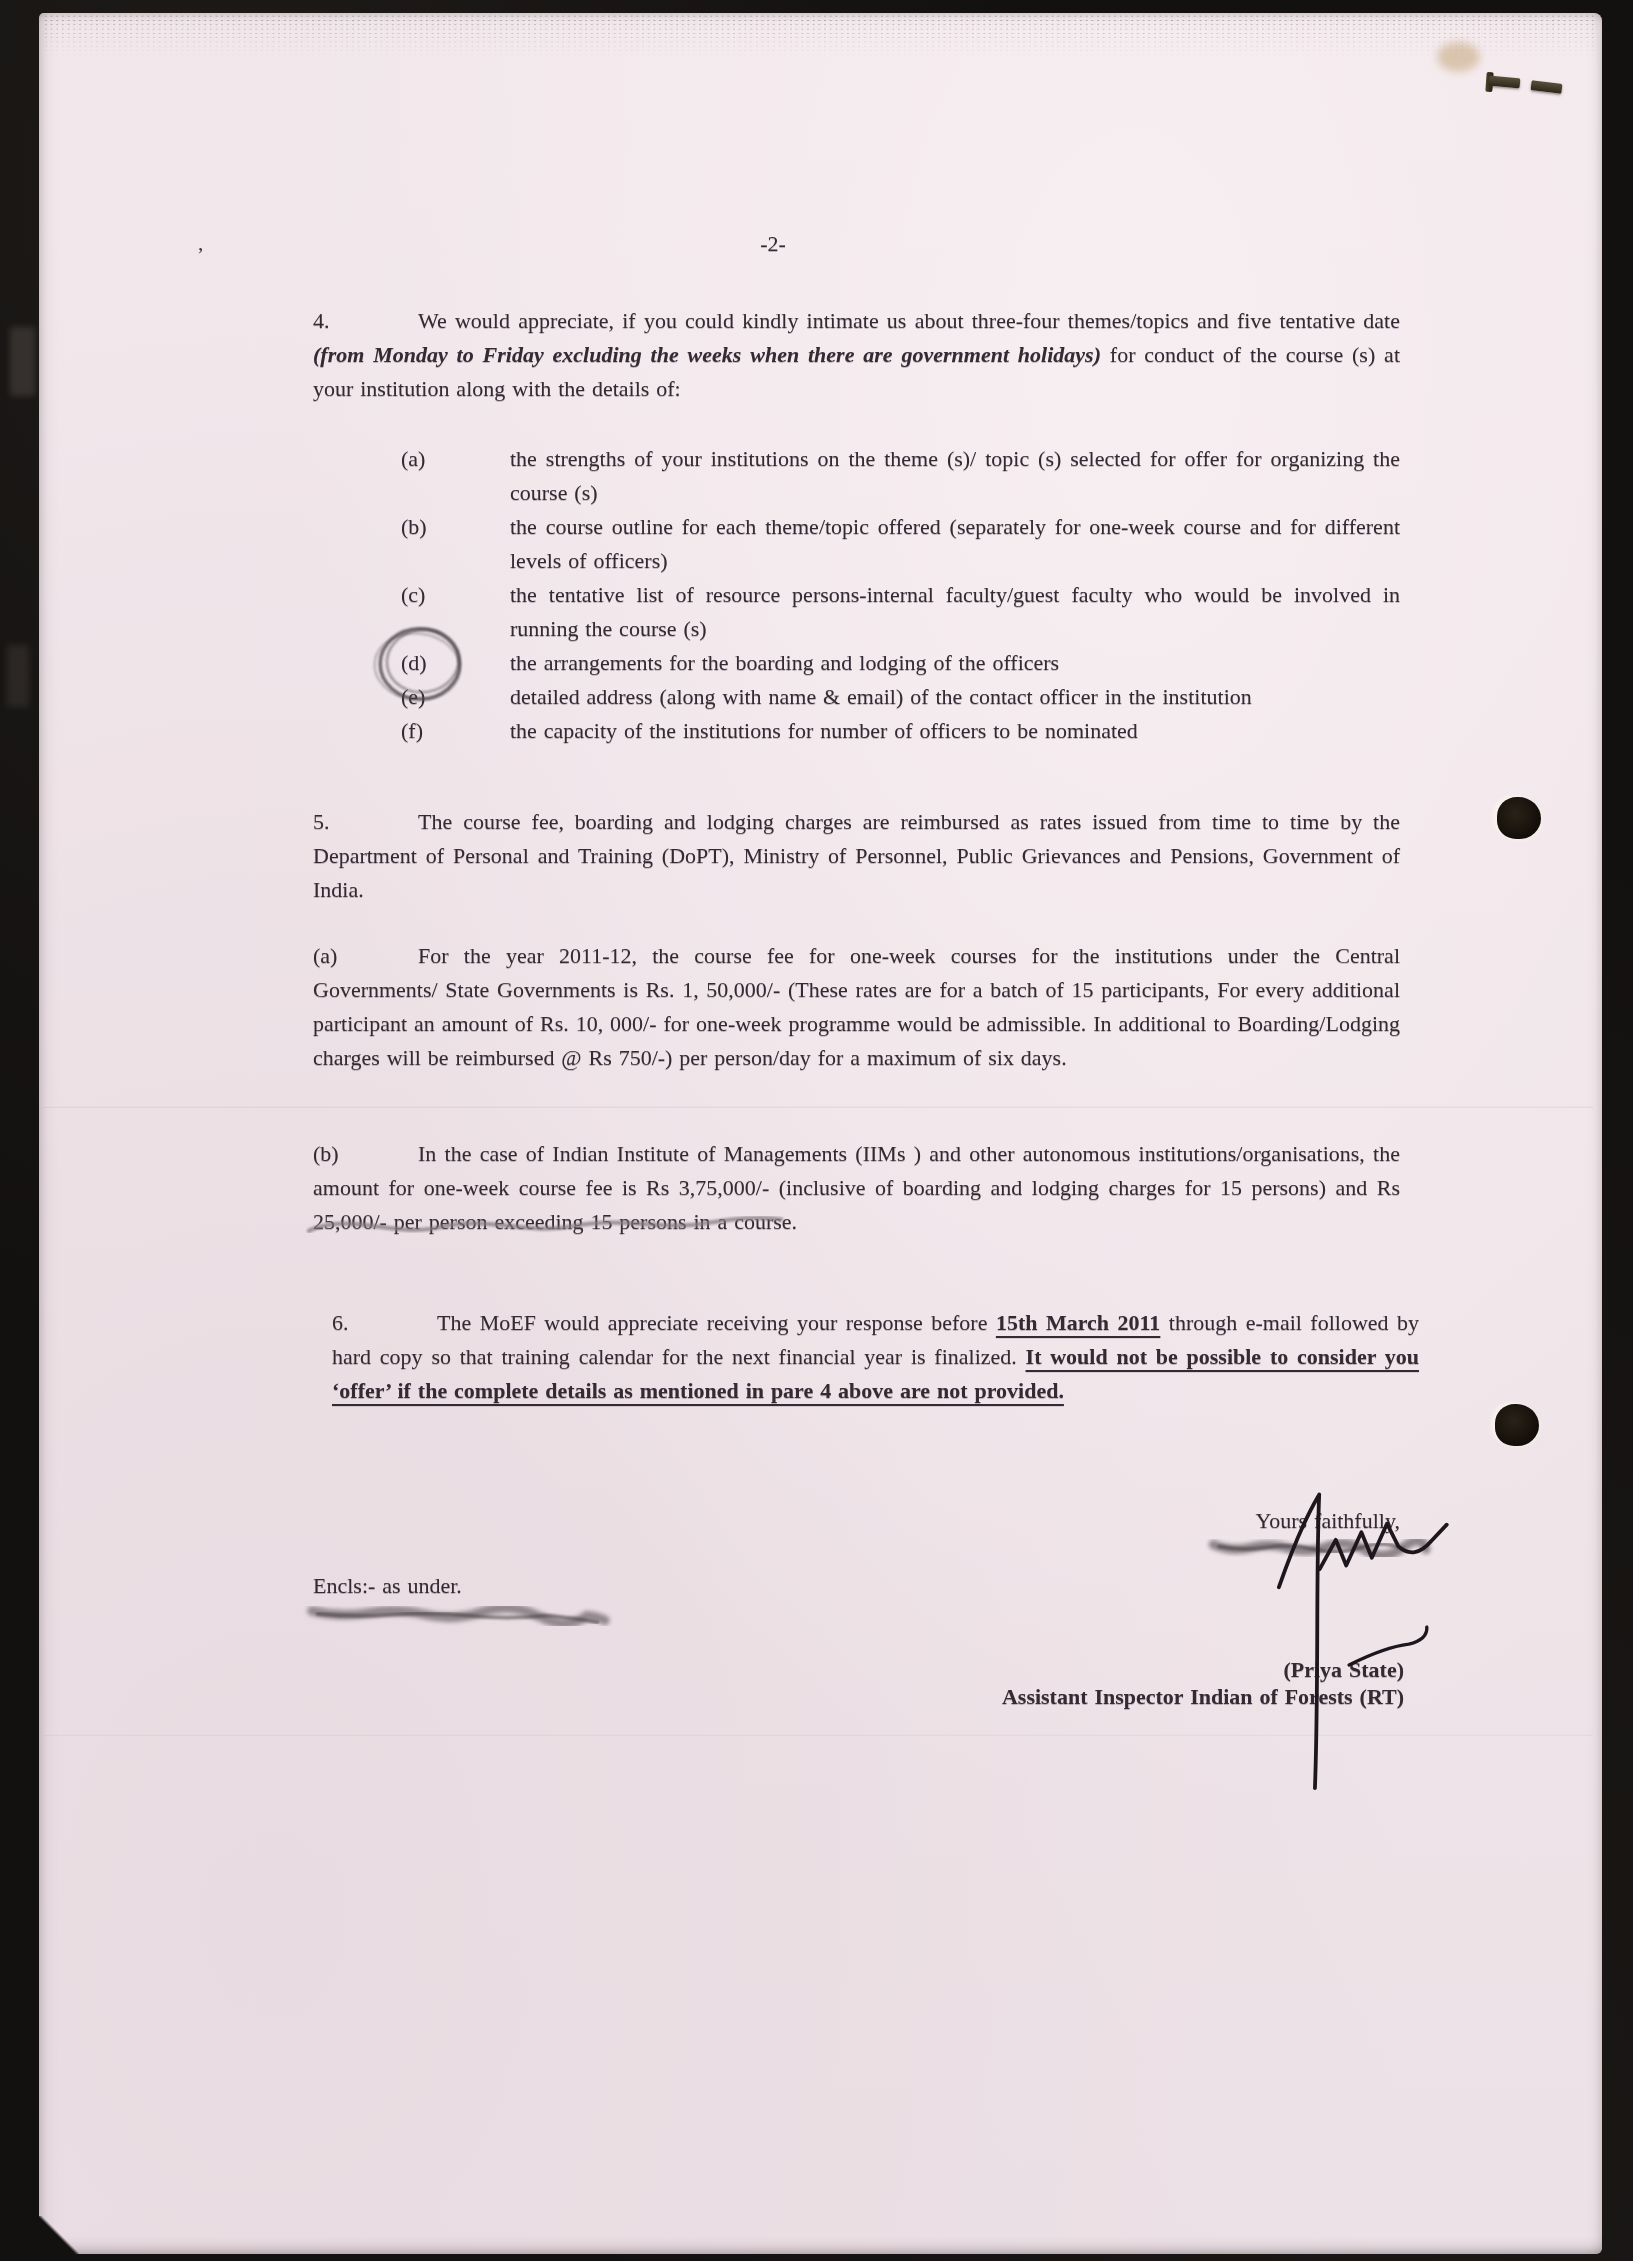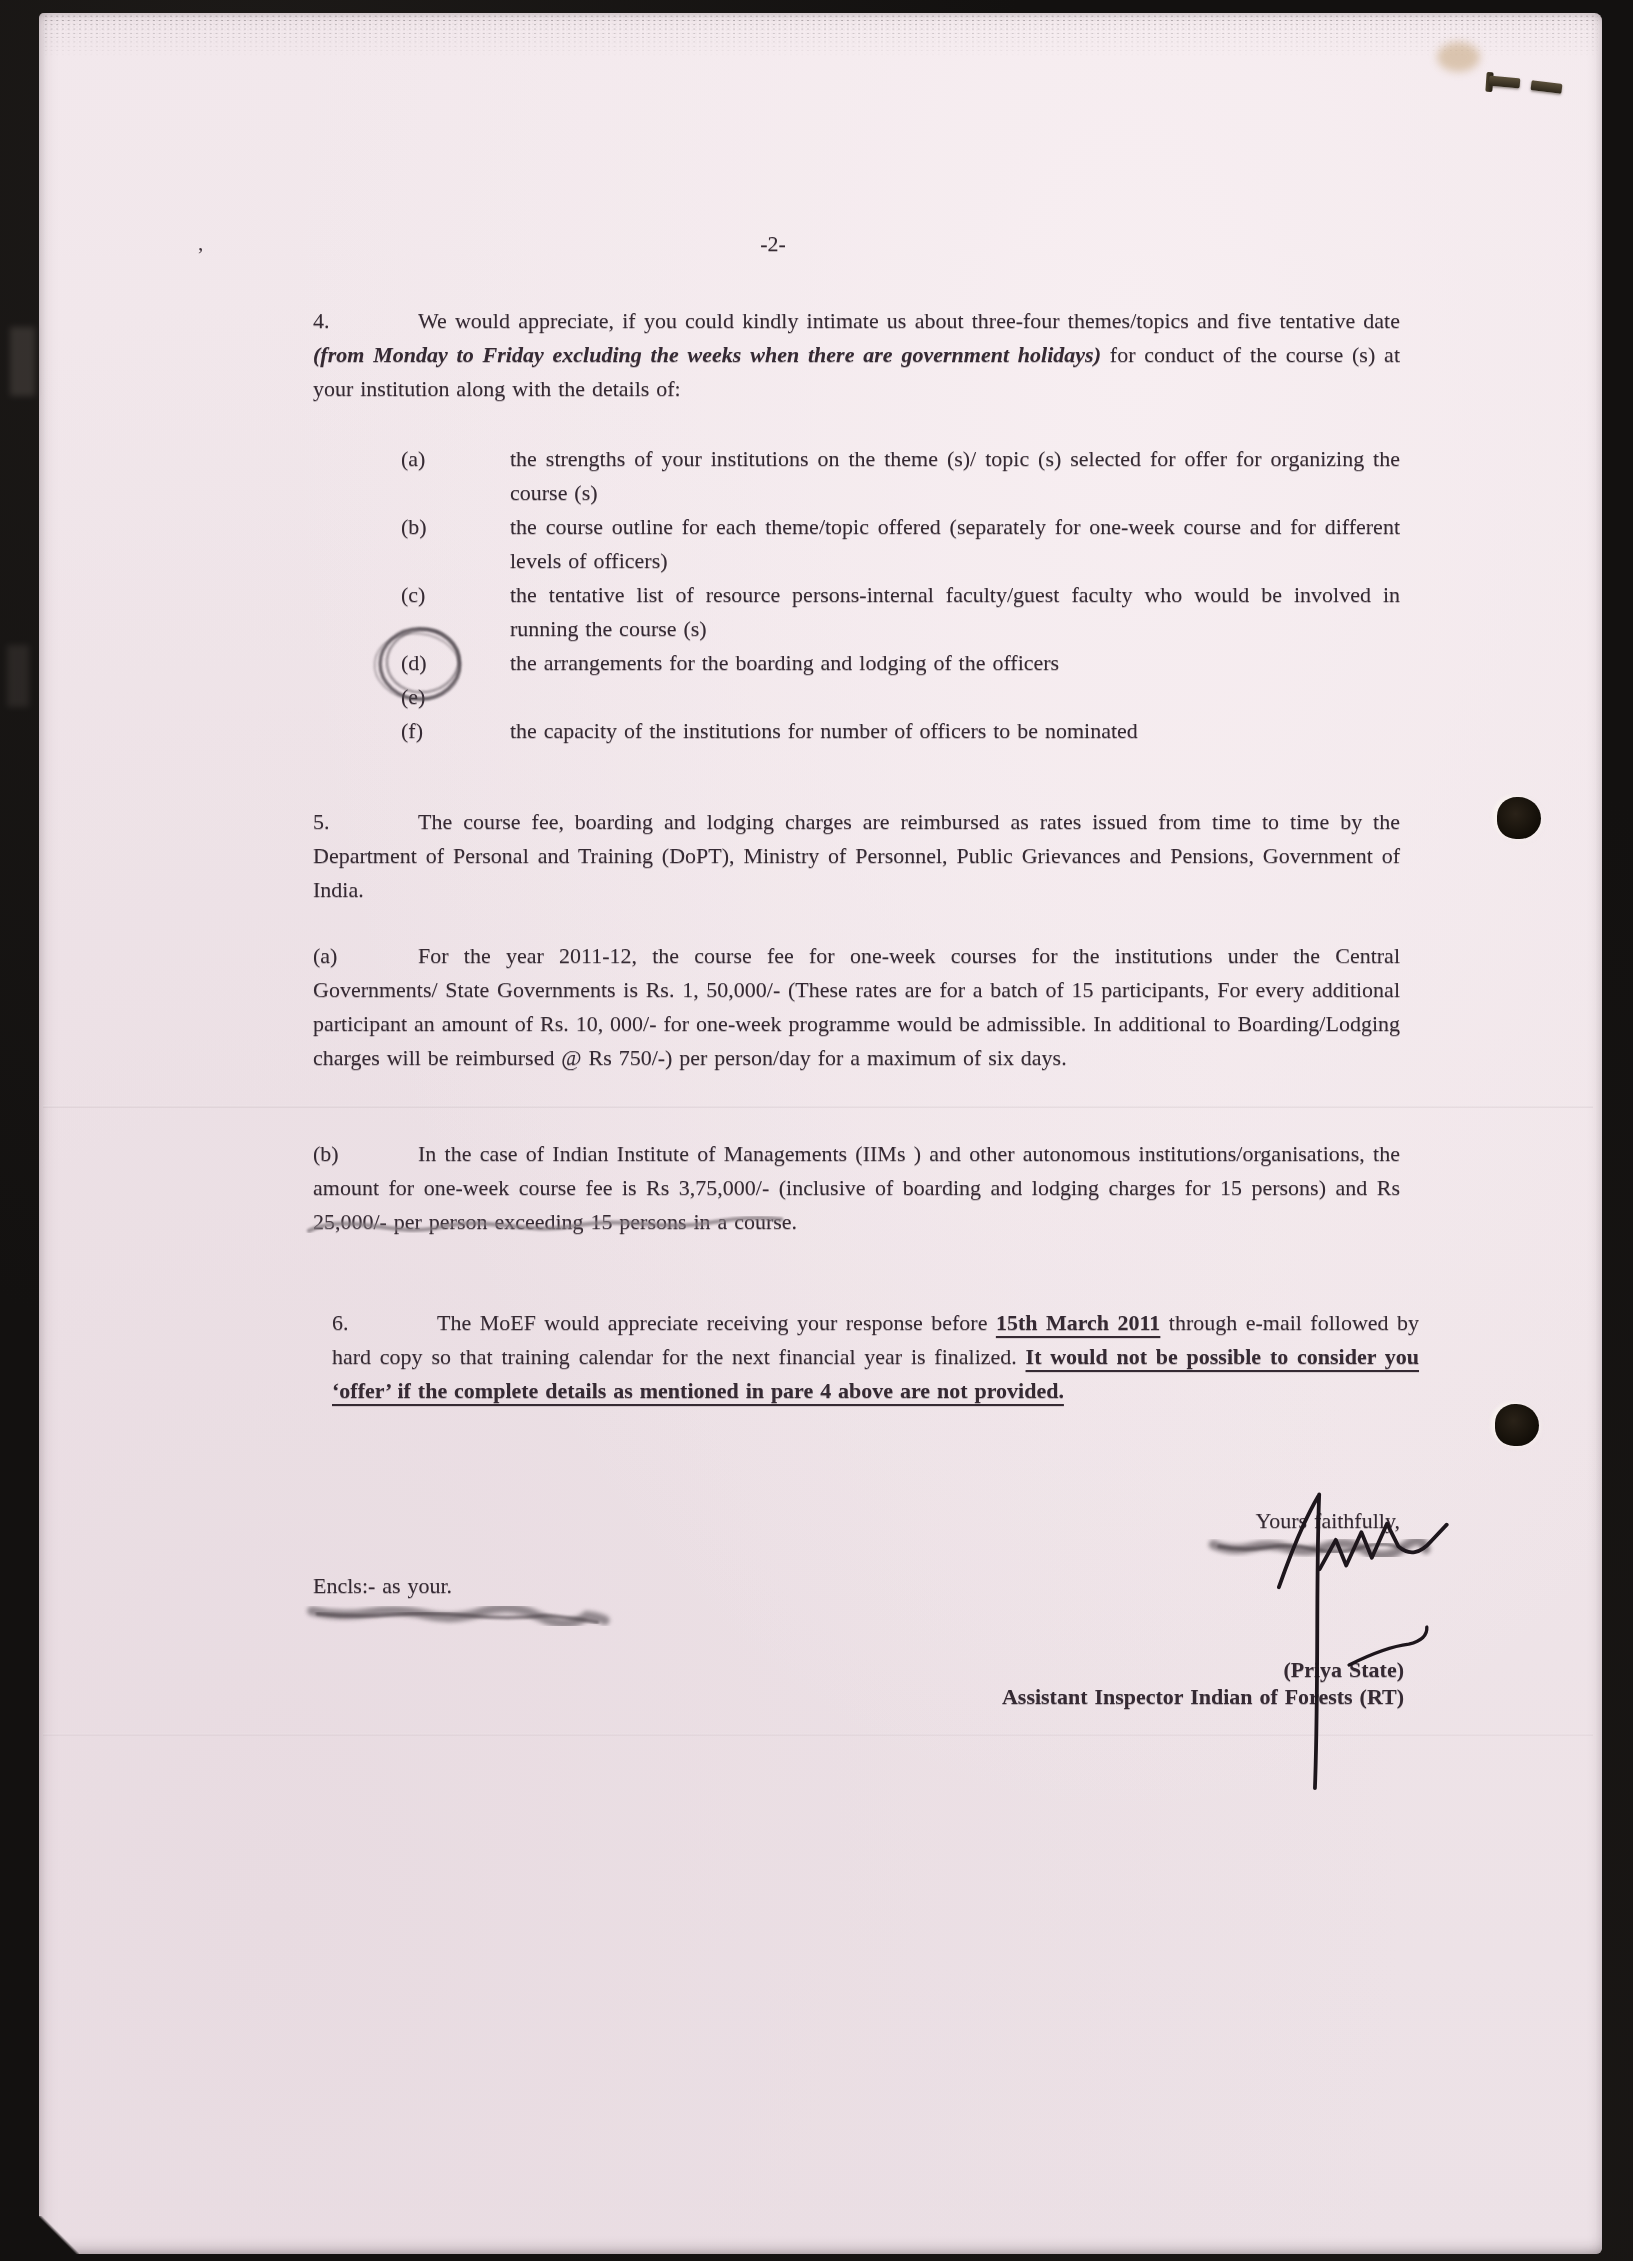--- a/index.html
+++ b/index.html
@@ -99,20 +99,21 @@
     <div class="item">
       <span class="ilabel">(c)</span>
       <span class="itext">the tentative list of resource persons-internal faculty/guest faculty who would be involved in running the course (s)</span>
     </div>
     <div class="item">
       <span class="ilabel">(d)</span>
       <span class="itext">the arrangements for the boarding and lodging of the officers</span>
     </div>
     <div class="item">
       <span class="ilabel">(e)</span>
+      <span class="itext">detailed address (along with name &amp; email) of the contact officer in the institution</span>
     </div>
     <div class="item">
       <span class="ilabel">(f)</span>
       <span class="itext">the capacity of the institutions for number of officers to be nominated</span>
     </div>
   </div>
 
   <div id="para5" class="text">
     <span class="num">5.</span><span>The course fee, boarding and lodging charges are reimbursed as rates issued from time to time by the Department of Personal and Training (DoPT), Ministry of Personnel, Public Grievances and Pensions, Government of India.</span>
   </div>
@@ -124,21 +125,21 @@
   <div id="para5b" class="text">
     <span class="num">(b)</span><span>In the case of Indian Institute of Managements (IIMs ) and other autonomous institutions/organisations, the amount for one-week course fee is Rs 3,75,000/- (inclusive of boarding and lodging charges for 15 persons) and Rs 25,000/- per person exceeding 15 persons in a course.</span>
   </div>
 
   <div id="para6" class="text">
     <span class="num">6.</span><span>The MoEF would appreciate receiving your response before </span><span class="bu">15th March 2011</span><span> through e-mail followed by hard copy so that training calendar for the next financial year is finalized. </span><span class="bu">It would not be possible to consider you ‘offer’ if the complete details as mentioned in pare 4 above are not provided.</span>
   </div>
 
   <div id="valediction" class="text right">Yours faithfully,</div>
 
-  <div id="enclosure" class="text">Encls:- as your.</div>
+  <div id="enclosure" class="text">Encls:- as under.</div>
 
   <div id="signatory" class="text right bold">
     <div>(Priya State)</div>
     <div>Assistant Inspector Indian of Forests (RT)</div>
   </div>
 
   <svg id="marks-svg" width="1633" height="2261" viewBox="0 0 3445 4769">
     <defs>
       <filter id="blur2">
           <feGaussianBlur stdDeviation="2"></feGaussianBlur>

